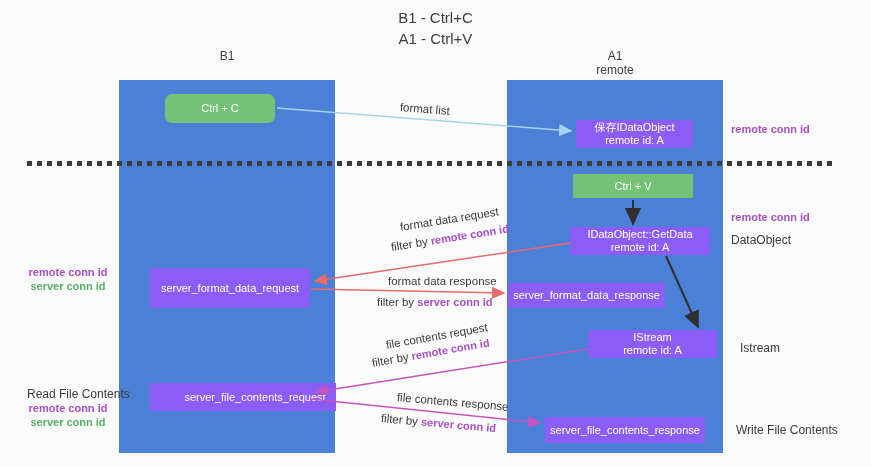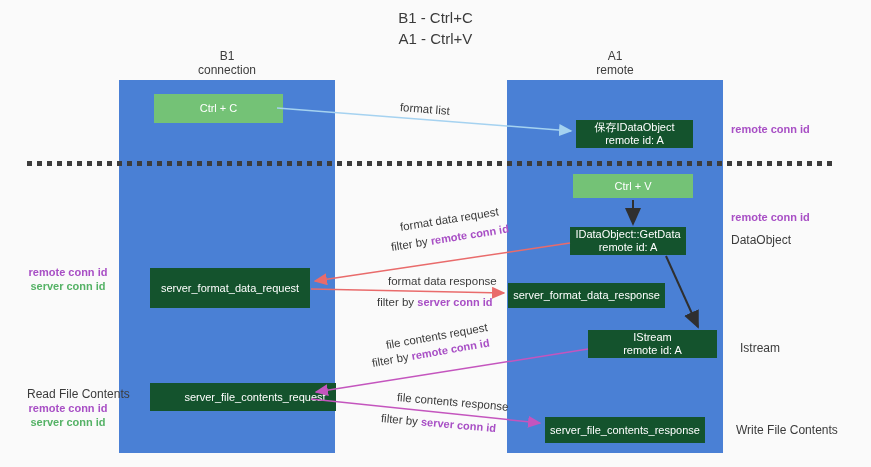--- a/index.html
+++ b/index.html
@@ -16,25 +16,25 @@
   .col{position:absolute;top:80px;width:216px;height:373px;background:#4a80d5;z-index:1;}
   #col-b1{left:119px;}
   #col-a1{left:507px;}
 
   .divider{position:absolute;left:27px;top:161px;width:806px;height:5px;z-index:2;
            background:repeating-linear-gradient(90deg,#3c3c3c 0 5px,transparent 5px 10px);}
 
   .box{position:absolute;z-index:3;display:flex;flex-direction:column;align-items:center;
        justify-content:center;text-align:center;color:#fff;font-size:11px;line-height:13px;}
   .green{background:#74c276;}
-  .orange{background:#14532d;}
-  #box-ctrl-c    {left:154px;top:94px; width:129px;height:29px;}
+  .orange{background:#8b5cf6;}
+  #box-ctrl-c    {left:165px;top:94px; width:110px;height:29px;border-radius:7px;}
   #box-save      {left:576px;top:120px;width:117px;height:28px;}
   #box-ctrl-v    {left:573px;top:174px;width:120px;height:24px;}
-  #box-getdata   {left:570px;top:227px;width:116px;height:28px;}
+  #box-getdata   {left:570px;top:227px;width:140px;height:28px;}
   #box-format-req{left:150px;top:268px;width:160px;height:40px;}
   #box-format-res{left:508px;top:283px;width:157px;height:25px;}
   #box-istream   {left:588px;top:330px;width:129px;height:28px;}
   #box-file-req  {left:150px;top:383px;width:162px;height:28px;padding-left:24px;}
   #box-file-res  {left:545px;top:417px;width:160px;height:26px;}
 
   svg.wires{position:absolute;left:0;top:0;z-index:5;pointer-events:none;}
 
   .alabel{position:absolute;z-index:6;font-size:11.5px;color:#3b3b3b;white-space:nowrap;
           transform-origin:left center;}
@@ -68,21 +68,20 @@
 
 <div id="canvas">
 
   <div class="title">
     <div>B1 - Ctrl+C</div>
     <div>A1 - Ctrl+V</div>
   </div>
 
   <div class="col-header" id="hdr-b1">
     <div>B1</div>
-    <div>connection</div>
   </div>
   <div class="col-header" id="hdr-a1">
     <div>A1</div>
     <div>remote</div>
   </div>
 
   <div class="col" id="col-b1"></div>
   <div class="col" id="col-a1"></div>
 
   <div class="divider"></div>

